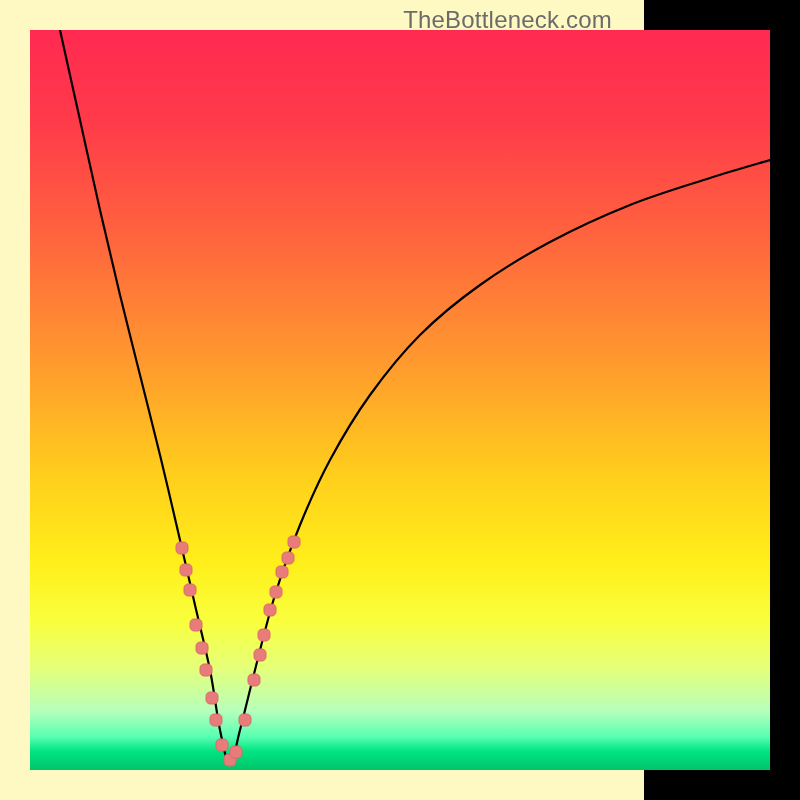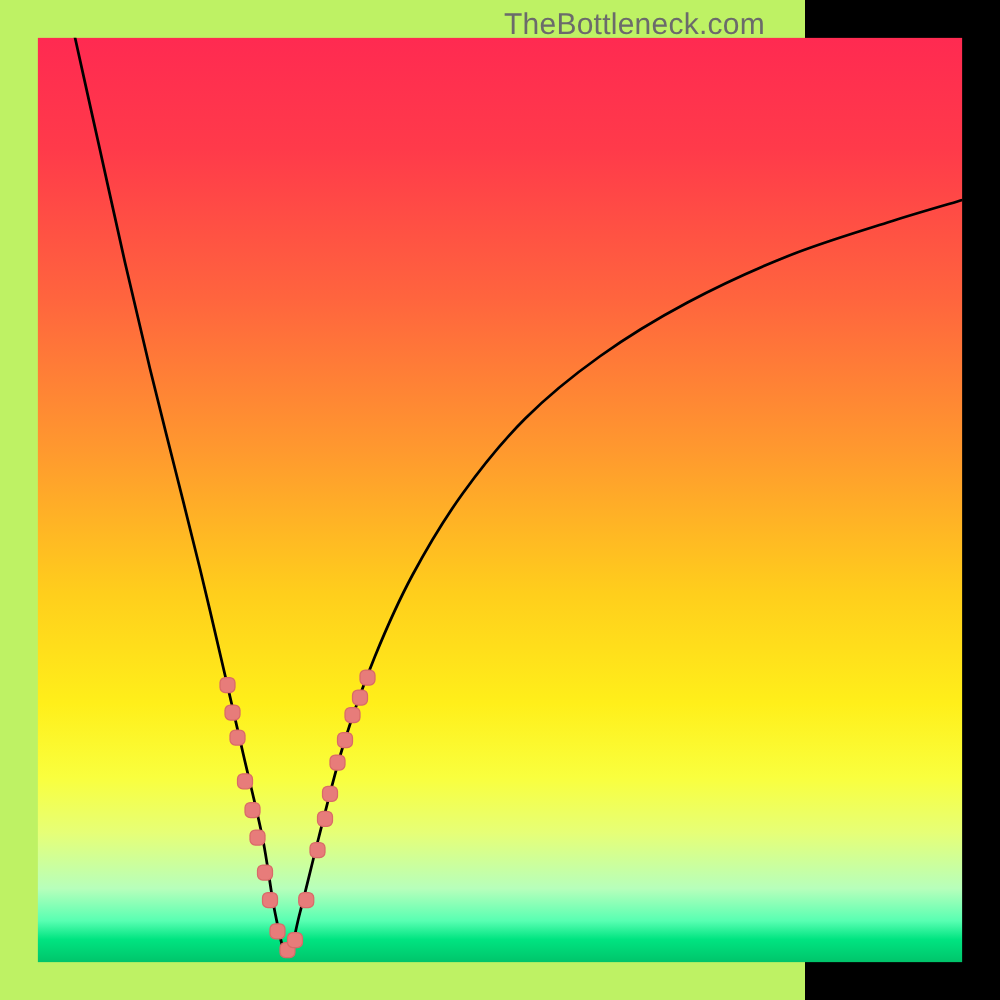--- a/index.html
+++ b/index.html
@@ -9,21 +9,21 @@
     height: 800px;
     overflow: hidden;
     background: #000;
     font-family: Arial, Helvetica, sans-serif;
   }
   .frame {
     position: absolute;
     top: 0; left: 0;
     width: 644px;
     height: 800px;
-    background: #bef264;
+    background: #fef9c3;
   }
   .plot-area {
     position: absolute;
     top: 30px;
     left: 30px;
     width: 740px;
     height: 740px;
     overflow: hidden;
   }
   .gradient-bg {

